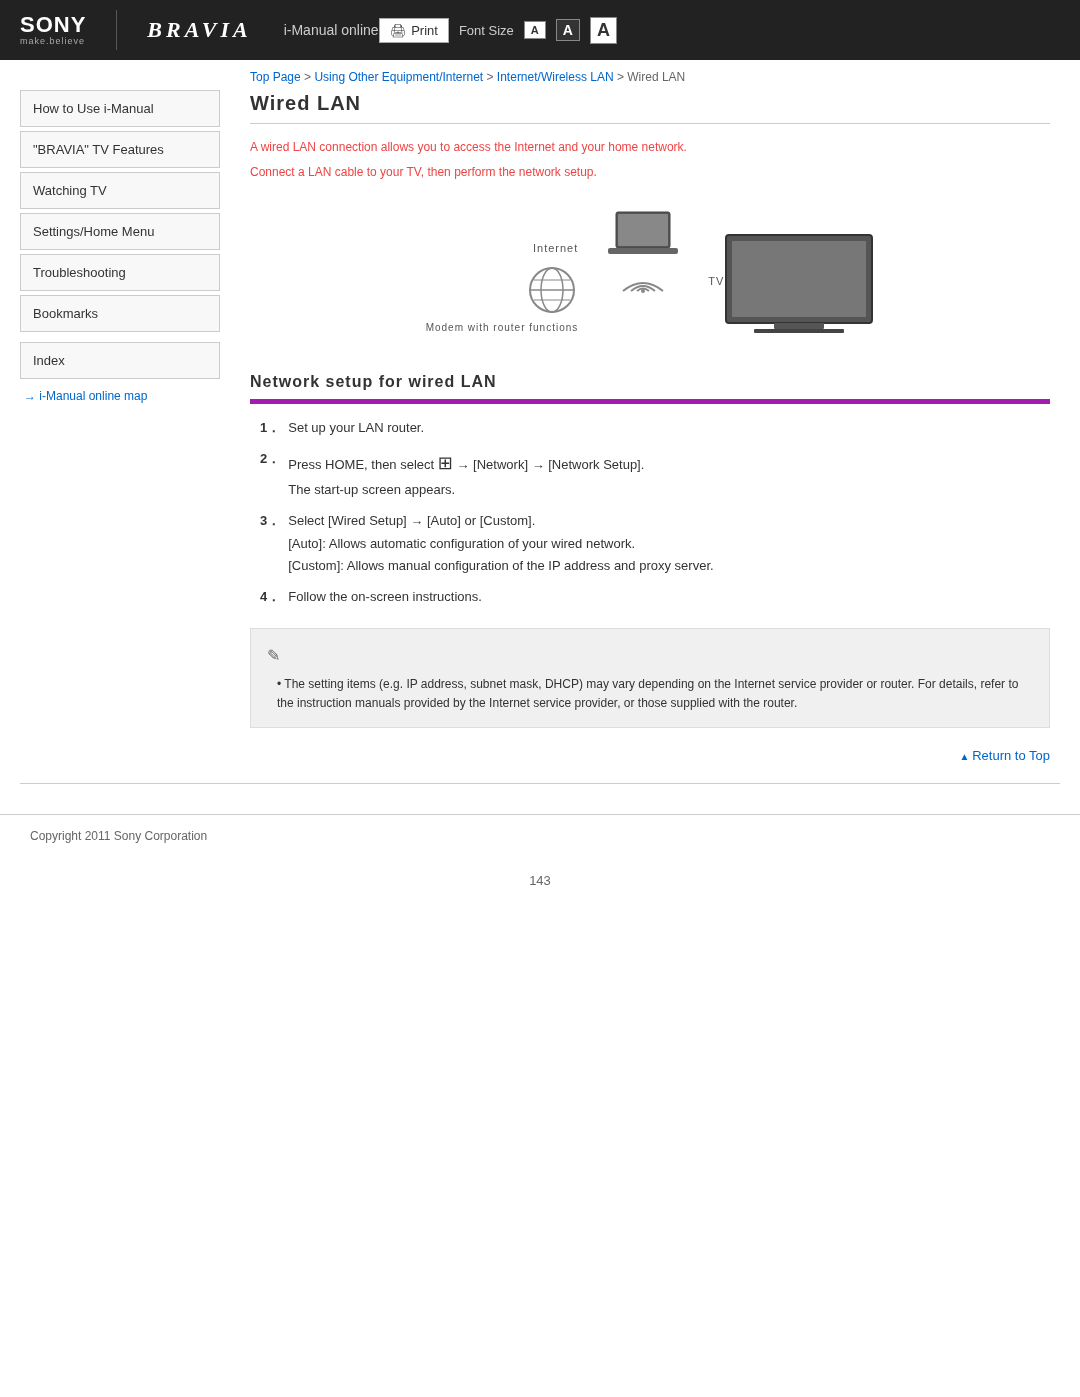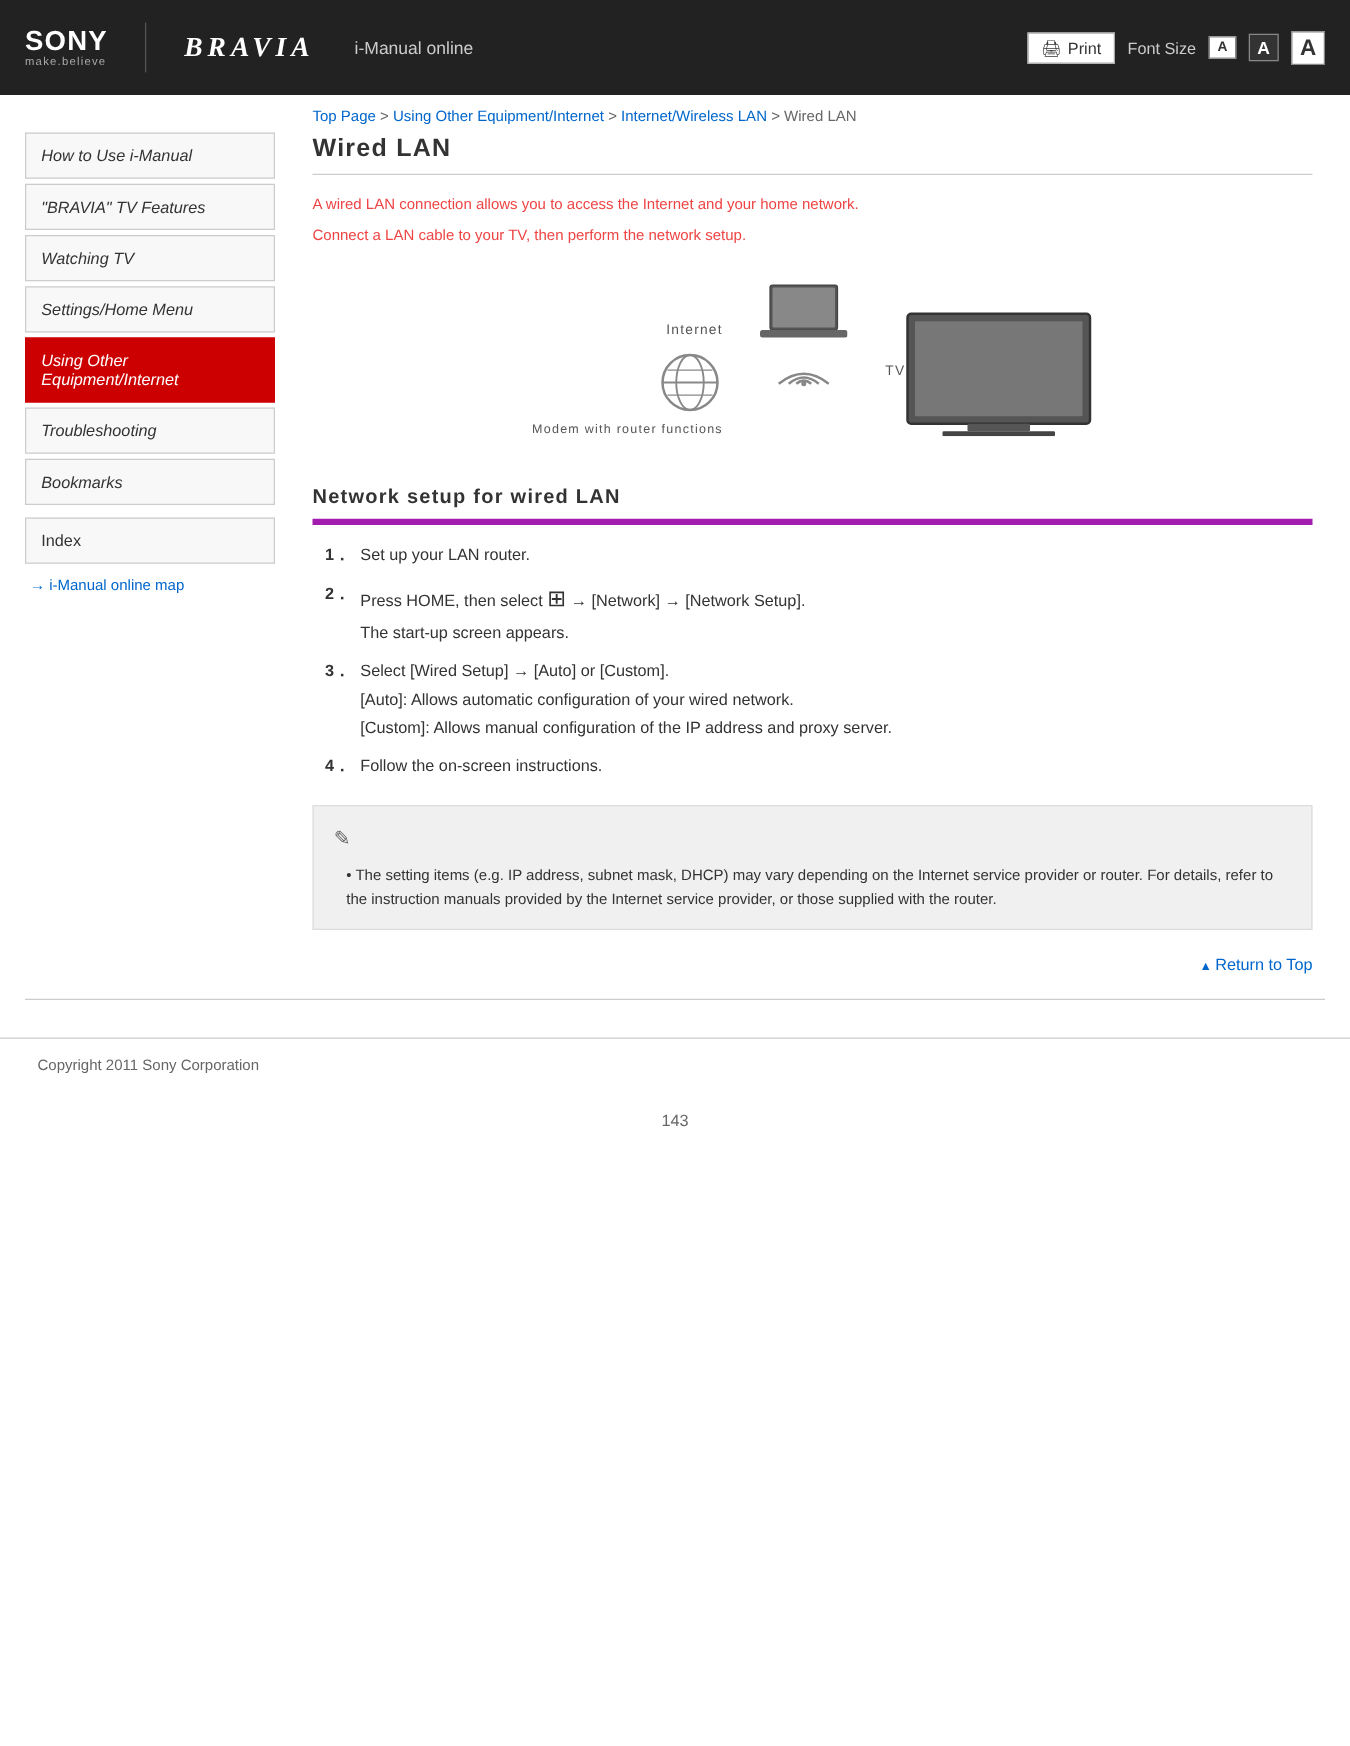--- a/index.html
+++ b/index.html
@@ -11,22 +11,21 @@
       width: 1080px;
       min-height: 1397px;
     }
 
     
     .top-bar {
       background: #222;
       padding: 24px 20px;
       display: flex;
       align-items: center;
-      justify-content: space-between;
-      height: 76px;
+      height: 60px;
     }
     .bravia-logo {
       display: flex;
       align-items: center;
       gap: 20px;
     }
     .sony-logo {
       color: #fff;
       font-size: 22px;
       font-weight: bold;
@@ -319,26 +318,25 @@
     <span class="font-size-label">Font Size</span>
     <button class="font-btn" style="font-size:11px;">A</button>
     <button class="font-btn active" style="font-size:14px;">A</button>
     <button class="font-btn" style="font-size:18px;">A</button>
   </div>
 </div>
 
 <div class="main-container">
 
   <div class="sidebar">
-    <div style="margin-top:10px;font-style:italic;">
+    <div style="margin-top:10px;">
       <div class="nav-item">How to Use i-Manual</div>
       <div class="nav-item">"BRAVIA" TV Features</div>
       <div class="nav-item">Watching TV</div>
       <div class="nav-item">Settings/Home Menu</div>
-      <div class="nav-item active">Using Other<br>Equipment/Internet</div>
       <div class="nav-item">Troubleshooting</div>
       <div class="nav-item">Bookmarks</div>
     </div>
     <div class="nav-divider"></div>
     <div class="nav-index">Index</div>
     <div class="online-map-link">i-Manual online map</div>
   </div>
 
   <div class="content">
 

